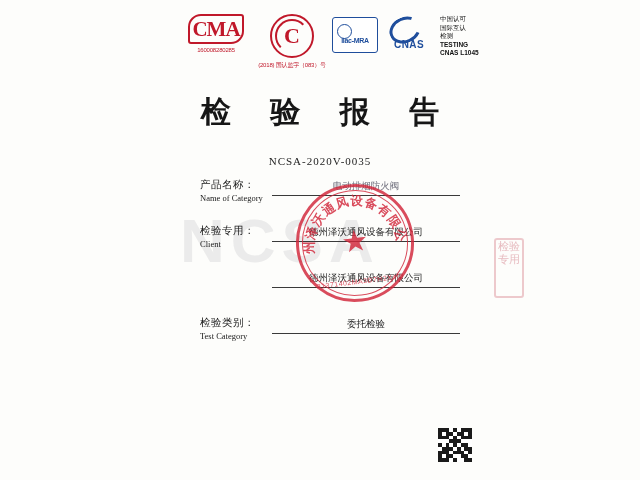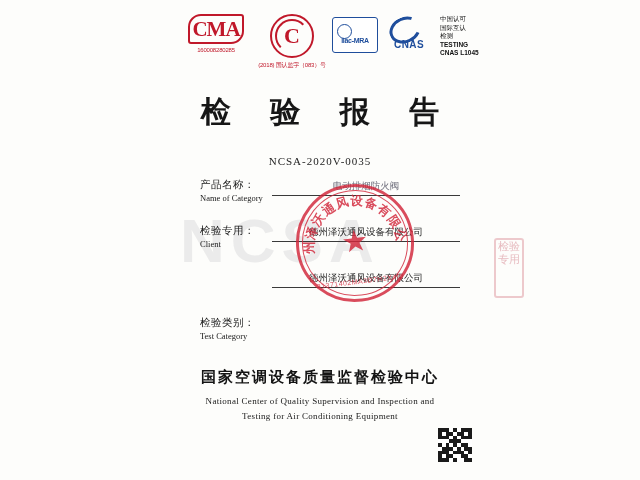--- a/index.html
+++ b/index.html
@@ -490,20 +490,21 @@
 
       <div class="field-row">
         <div class="field-value">德州泽沃通风设备有限公司</div>
       </div>
 
       <div class="field-row">
         <div class="field-label">
           <div class="label-cn">检验类别：</div>
           <div class="label-en">Test Category</div>
         </div>
+        <div class="field-value">委托检验</div>
       </div>
     </div>
 
     <div class="seal">
       <div class="ring"></div>
       <svg class="arc-text" viewBox="0 0 112 112">
         <defs>
           <path id="arcpath" d="M 14,60 A 42,42 0 0 1 98,60"></path>
         </defs>
         <text>
@@ -511,25 +512,20 @@
         </text>
       </svg>
       <div class="star">★</div>
       <div class="bottom-text">91371402MA3D7H2X4G</div>
     </div>
 
     <div class="side-seal">
       <div class="chars">检验专用</div>
     </div>
 
-    <div class="footer">
-      <div class="footer-cn">国家空调设备质量监督检验中心</div>
-      <div class="footer-en1">National Center of Quality Supervision and Inspection and</div>
-      <div class="footer-en2">Testing for Air Conditioning Equipment</div>
-    </div>
 
     <div class="qr">
       <div class="qr-grid" id="qrgrid">
           <i class="on"></i>
           <i class="on"></i>
           <i class="on"></i>
           <i></i>
           <i class="on"></i>
           <i></i>
           <i class="on"></i>

